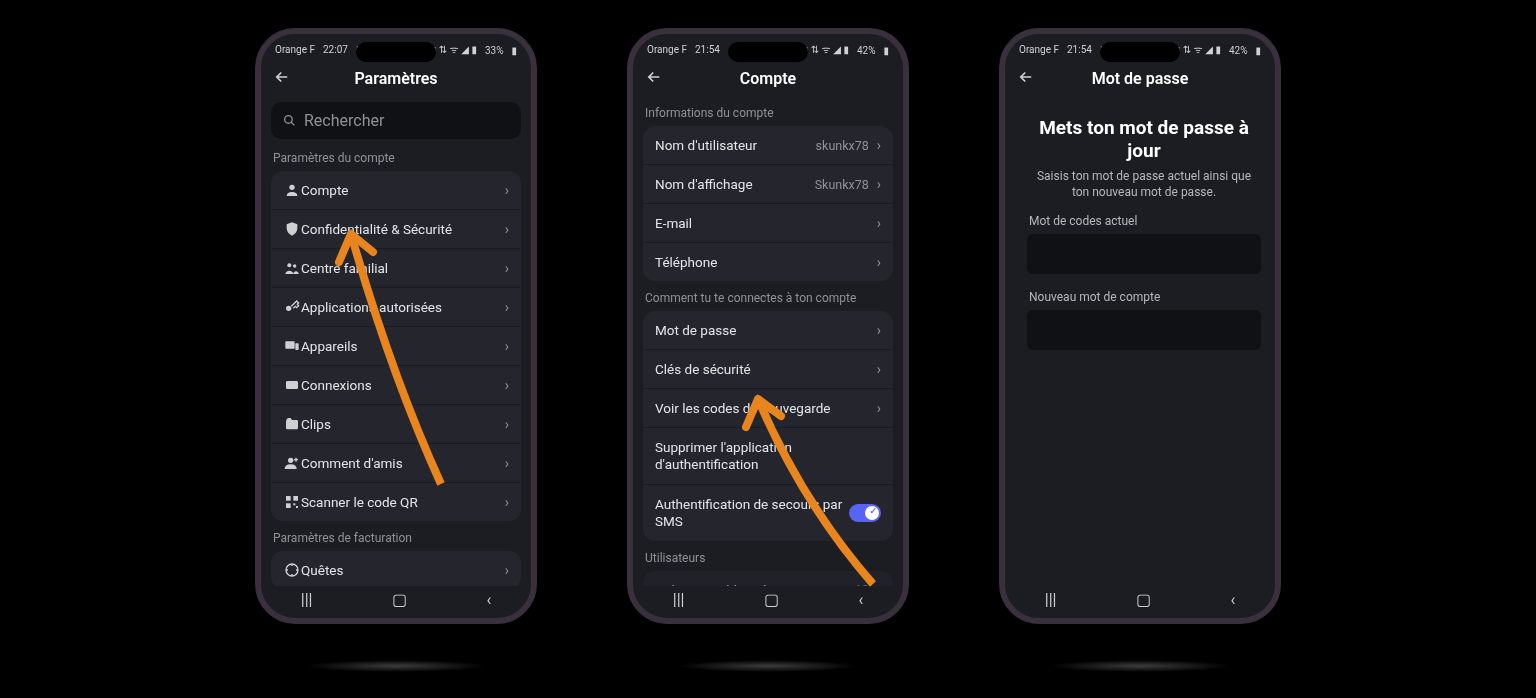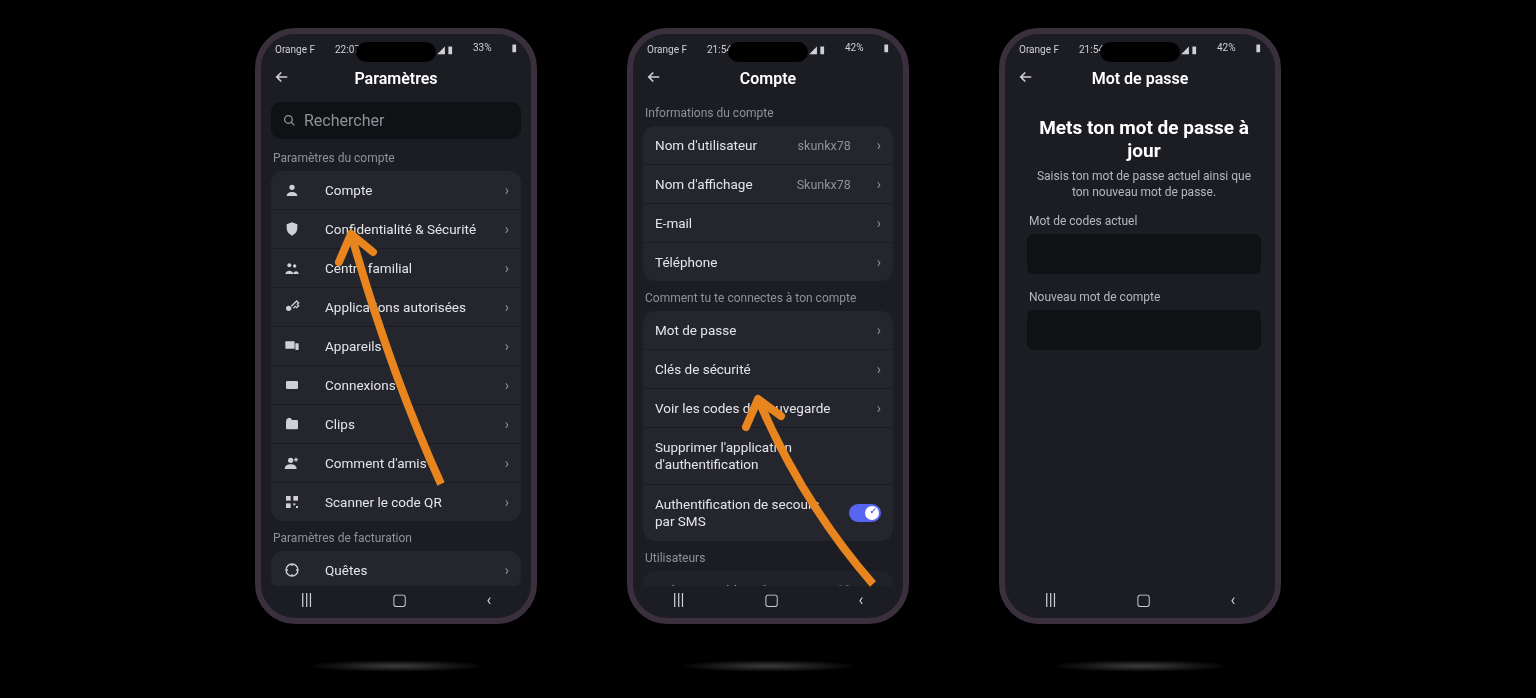--- a/index.html
+++ b/index.html
@@ -34,21 +34,21 @@
     z-index: 20;
   }
   .statusbar {
     display: flex;
     justify-content: space-between;
     align-items: center;
     padding: 8px 14px 4px;
     font-size: 10px;
     color: #cfd0d4;
   }
-  .statusbar .left, .statusbar .right { display:flex; gap:20px; align-items:flex-start; }
+  .statusbar .left, .statusbar .right { display:flex; gap:8px; align-items:flex-end; }
   .appbar {
     position: relative;
     height: 36px;
     display: flex;
     align-items: center;
     justify-content: center;
   }
   .appbar .back {
     position: absolute;
     left: 12px; top: 8px;
@@ -84,28 +84,28 @@
     background: #25262d;
     border-radius: 12px;
     overflow: hidden;
   }
   .row {
     display: flex;
     align-items: center;
     padding: 11px 12px;
     font-size: 13.5px;
     color: #e4e5e8;
-    gap: 24px;
+    gap: 0;
     border-top: 1px solid rgba(0,0,0,0.25);
     position: relative;
   }
   .row:first-child { border-top: none; }
   .row .ico { width: 18px; display:flex; justify-content:center; color:#cfd0d4; }
   .row .label { flex: 1; }
-  .row .value { color: #8f9198; font-size: 12.5px; margin-right: 2px;}
+  .row .value { color: #8f9198; font-size: 12.5px; margin-right: 8px;}
   .row .chev { color: #8f9198; font-size: 14px; }
   .row.multiline .label { line-height: 1.25; }
   .toggle {
     width: 32px; height: 18px; border-radius: 10px;
     background: #5865f2; position: relative;
     flex-shrink: 0;
   }
   .toggle::after {
     content:""; position:absolute; right:2px; top:2px;
     width:14px; height:14px; border-radius:50%; background:#fff;

